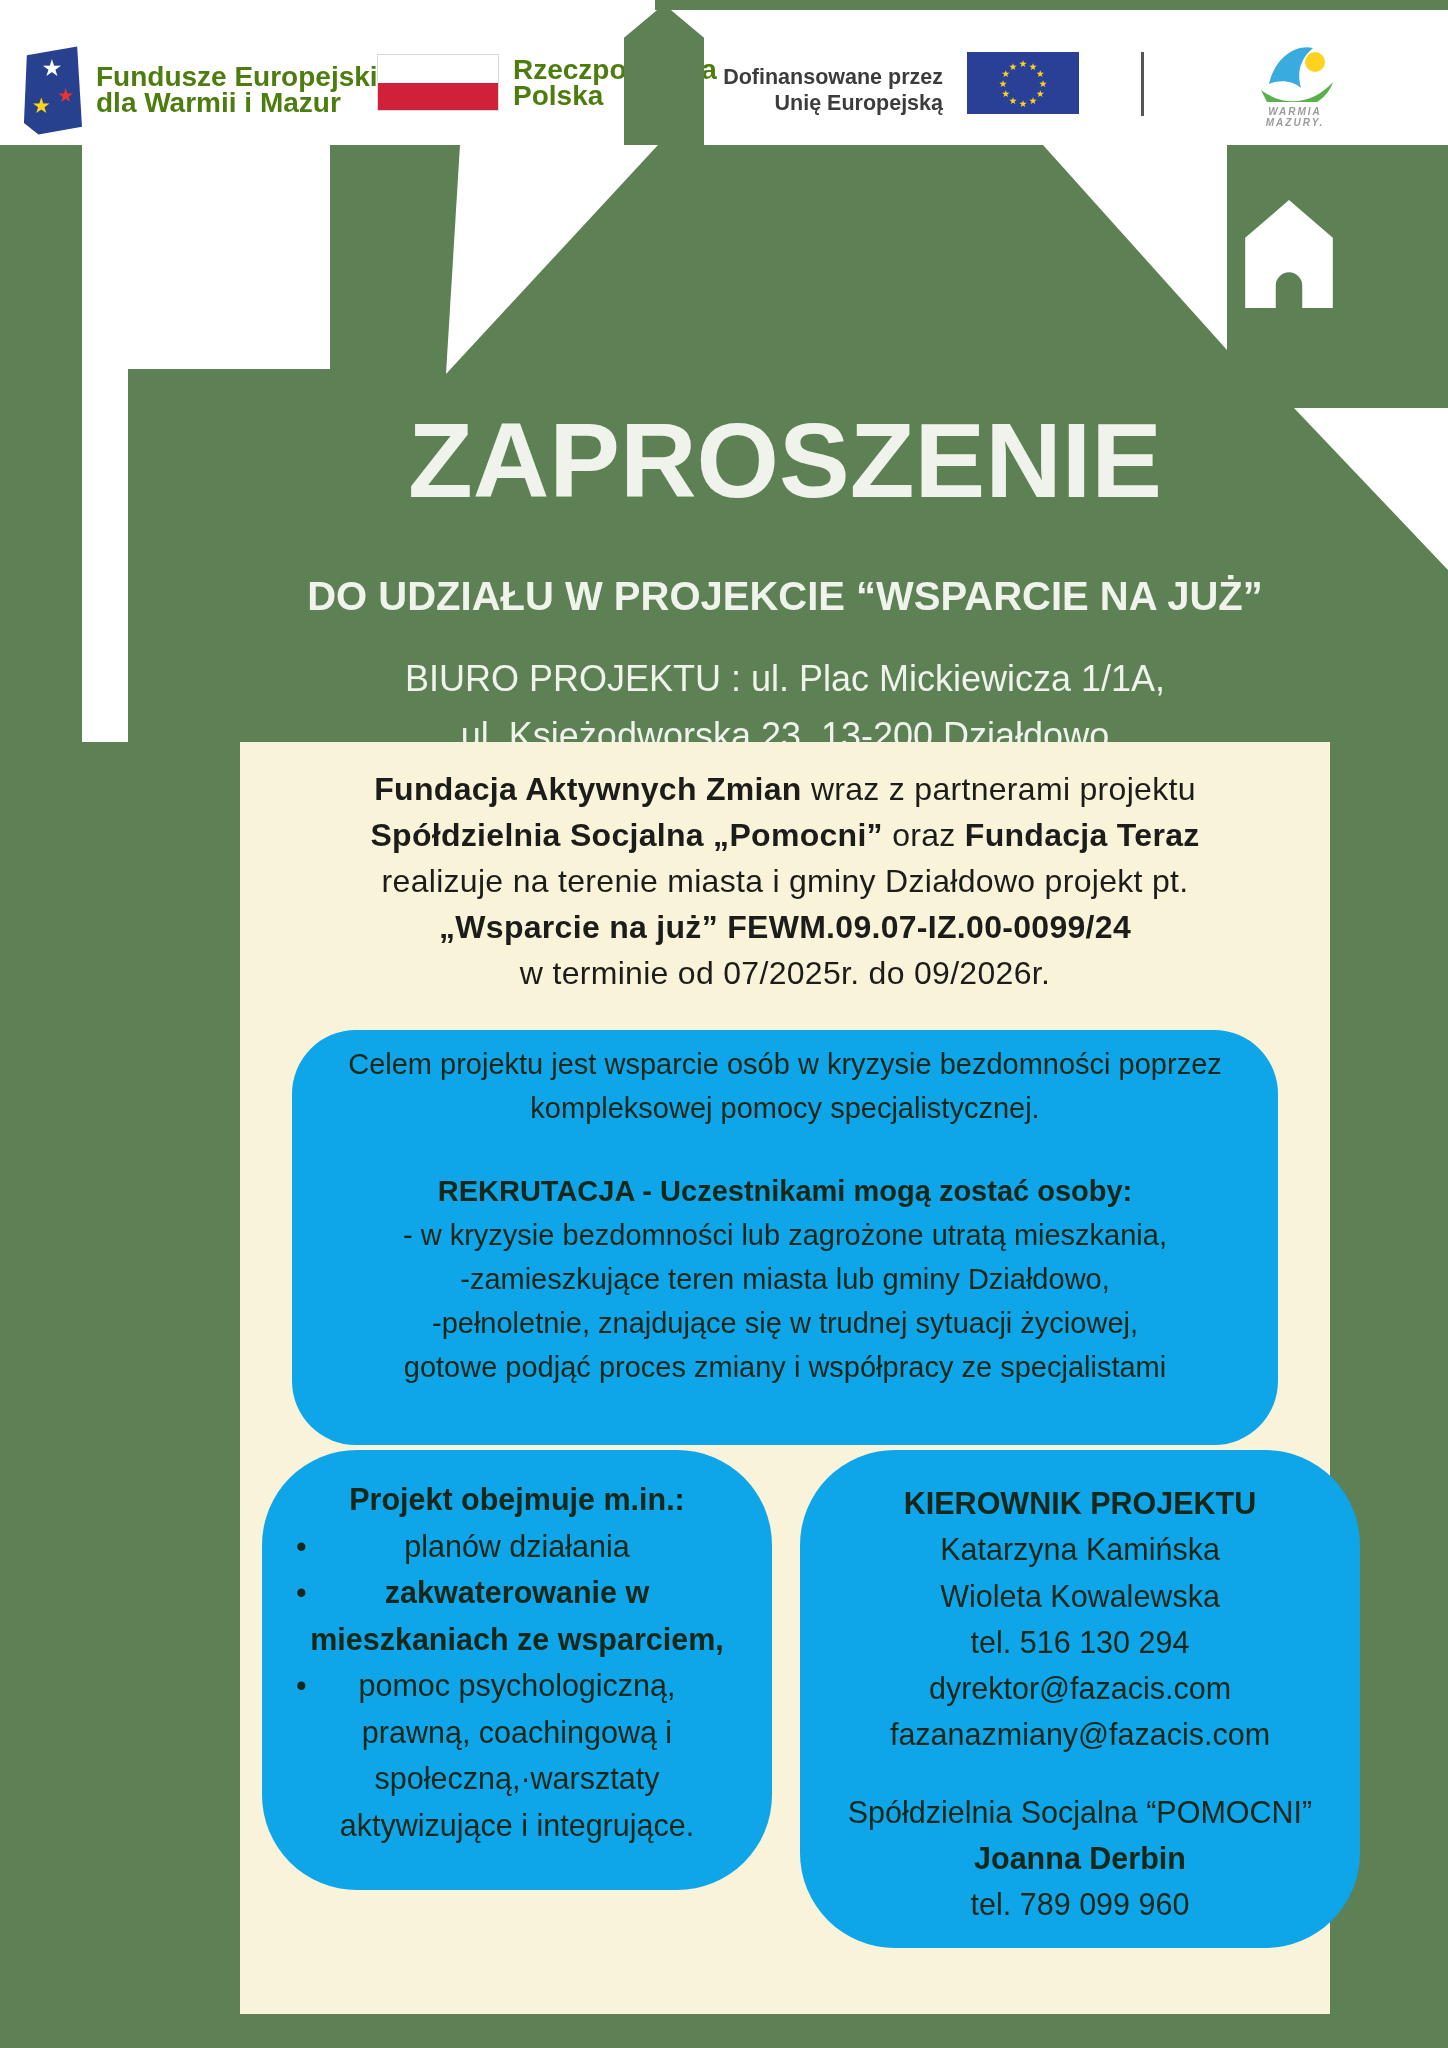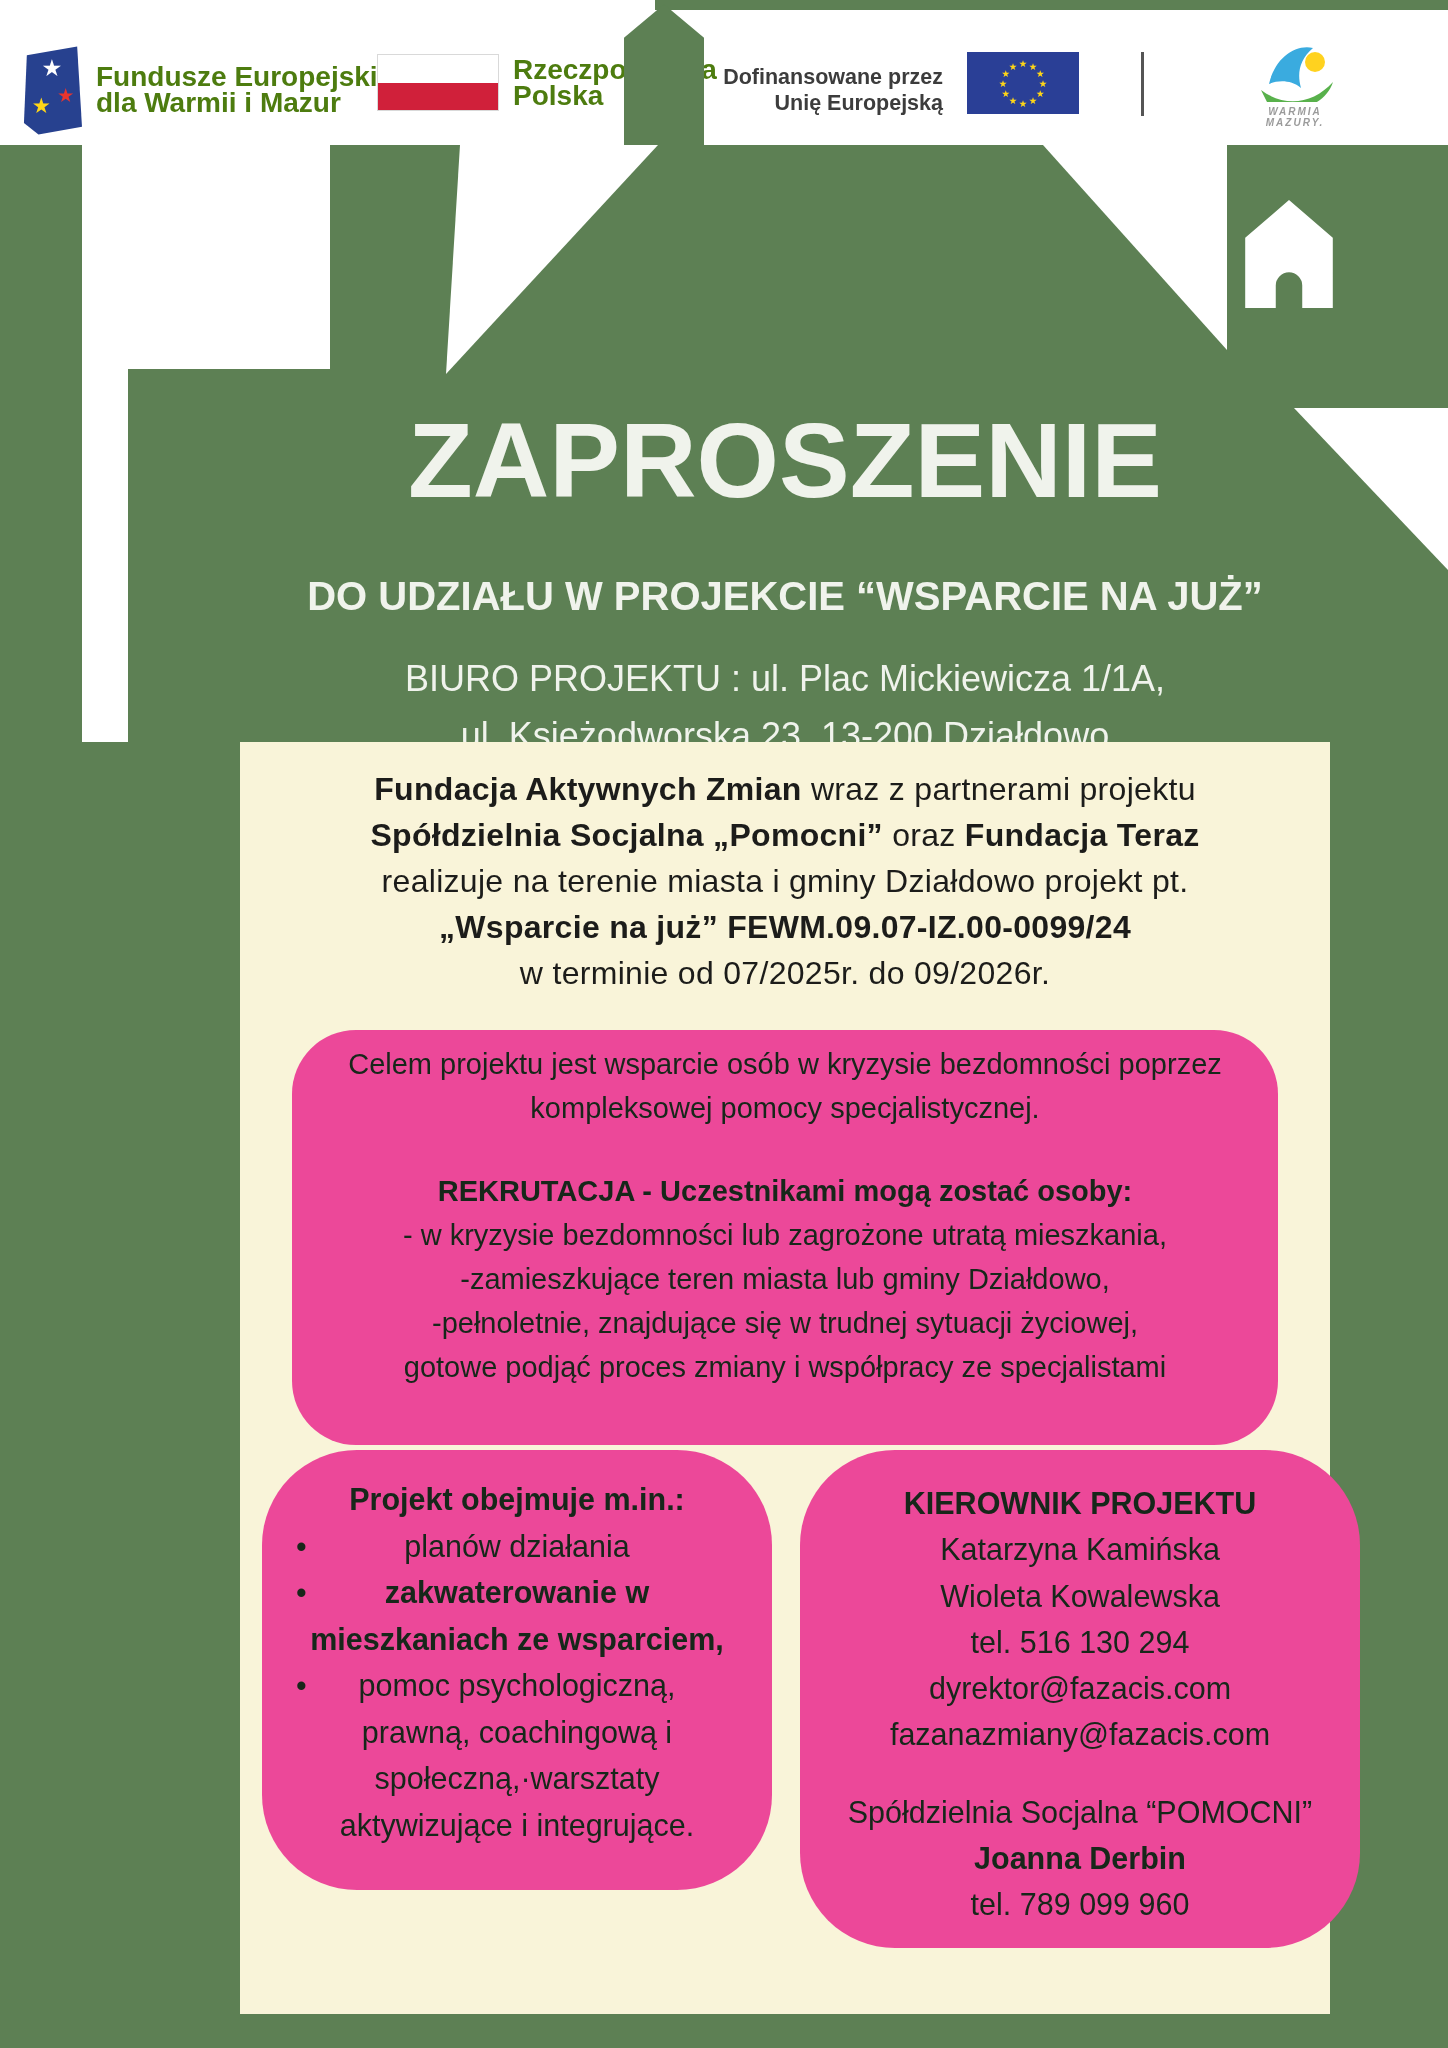--- a/index.html
+++ b/index.html
@@ -41,21 +41,21 @@
   
   .hero-line{position:absolute;left:155px;width:1260px;text-align:center;color:#f0f3ec;}
   .title{top:400px;font-size:106px;font-weight:bold;letter-spacing:0;}
   .subtitle{top:574px;font-size:40px;font-weight:bold;}
   .office1{top:633px;font-size:36px;margin-top:25px;}
   .office2{top:715px;font-size:36px;}
   
   .panel{position:absolute;left:240px;top:742px;width:1090px;height:1272px;background:#f9f4d9;}
   .intro{position:absolute;left:0;top:24px;width:100%;text-align:center;
          color:#1c1c1a;font-size:32px;line-height:46px;letter-spacing:.3px;}
-  .sage{position:absolute;background:#ec4899;color:#17271a;text-align:center;}
+  .sage{position:absolute;background:#0ea5e9;color:#17271a;text-align:center;}
   .goal-box{left:52px;top:288px;width:986px;height:415px;border-radius:64px;
             font-size:29px;line-height:44px;padding-top:12px;box-sizing:border-box;}
   .goal-gap{margin-top:39px;}
   .goal-head{font-weight:bold;}
   .scope-box{left:22px;top:708px;width:510px;height:440px;border-radius:95px;
              font-size:30.5px;line-height:46.5px;padding-top:26px;box-sizing:border-box;}
   .scope-title{font-weight:bold;}
   .bullet-line{position:relative;}
   .bullet-dot{position:absolute;left:34px;top:0;}
   .contact-box{left:560px;top:708px;width:560px;height:498px;border-radius:95px;

